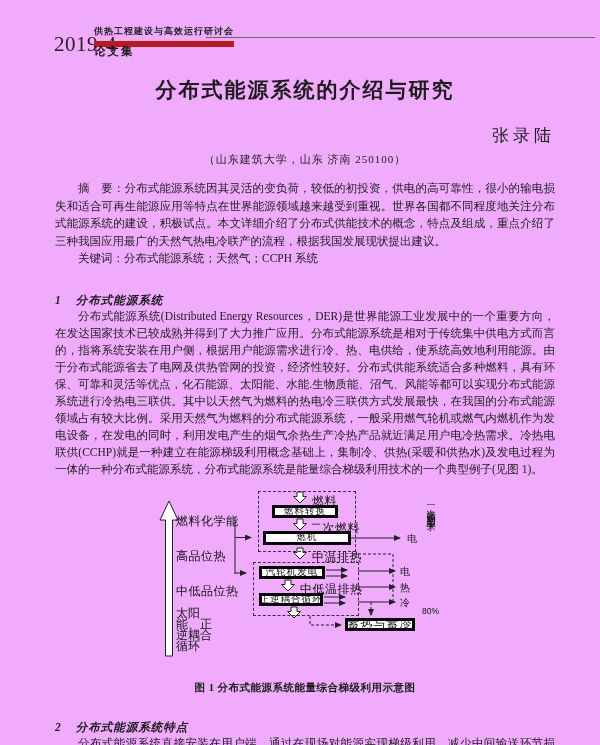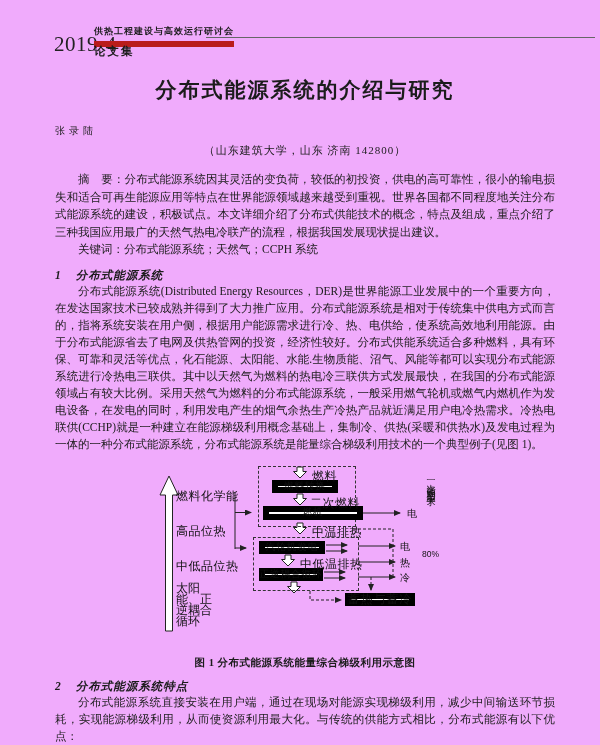--- a/index.html
+++ b/index.html
@@ -6,31 +6,31 @@
   html,body { background:#e9e9e9; }
   .page { position:relative; width:600px; height:745px; background:#f0abfc;
           overflow:hidden; font-family:"Liberation Serif","DejaVu Serif",serif; color:#1c1c1c; }
   .issue { position:absolute; left:54px; top:32px; font-size:21px; letter-spacing:.5px; color:#222; }
   .conf  { position:absolute; left:94px; top:25px; font-size:9px; font-weight:bold;
            letter-spacing:1px; padding-bottom:3px; border-bottom:6px solid #b91c1c; }
   .rule  { position:absolute; left:206px; top:37px; width:389px; border-top:1px solid #666; }
   .proc  { position:absolute; left:94px; top:44px; font-size:11.5px; font-weight:bold; letter-spacing:2px; }
   .content { position:absolute; left:55px; top:0; width:500px; }
   .title  { margin-top:76px; text-align:center; font-size:21px; font-weight:600; letter-spacing:2px; }
-  .author { margin-top:20px; text-align:left; font-size:10px; letter-spacing:4px; }
+  .author { margin-top:20px; text-align:right; font-size:17px; letter-spacing:4px; }
   .affil  { margin-top:5px; text-align:center; font-size:11px; letter-spacing:1px; }
   .abstract { margin-top:13px; font-size:11.5px; line-height:17.5px; text-align:justify; text-indent:2em; }
   .keywords { font-size:11.5px; line-height:17.5px; text-indent:2em; }
-  .sec-heading { margin-top:9px; font-size:11.5px; font-weight:bold; font-style:italic; letter-spacing:1px; }
+  .sec-heading { margin-top:25px; font-size:11.5px; font-weight:bold; font-style:italic; letter-spacing:1px; }
   .sec-heading .num { margin-right:14px; }
   .para { font-size:11.5px; line-height:17px; text-align:justify; text-indent:2em; }
   .figure { position:relative; width:320px; height:186px; margin:8px 0 0 95px;
             font-family:"Liberation Sans","DejaVu Sans",sans-serif; }
   .figure svg { position:absolute; left:0; top:0; }
-  .fbox { position:absolute; border:6px solid #000000; background:#fff; display:flex; align-items:center;
+  .fbox { position:absolute; border:3px solid #000000; background:#fff; display:flex; align-items:center;
           justify-content:center; font-size:9.5px; letter-spacing:1px; color:#111; white-space:nowrap; }
   .dashedbox { position:absolute; border:1px dashed #333; }
   .flabel { position:absolute; font-size:12px; color:#111; letter-spacing:.5px; white-space:nowrap; }
   .flabel.wrap { white-space:normal; line-height:11px; letter-spacing:0; }
   .vnote { position:absolute; writing-mode:vertical-rl; font-size:9px; letter-spacing:2px; color:#111; }
   .pct { position:absolute; font-size:8.5px; color:#111; }
   .fcap { margin-top:9px; text-align:center; font-size:10.5px; font-weight:bold; letter-spacing:.5px; }
 </style>
 </head>
 <body>
@@ -38,21 +38,21 @@
 <div class="page">
 
   <div class="issue">2019·4</div>
   <div class="conf">供热工程建设与高效运行研讨会</div>
   <div class="rule"></div>
   <div class="proc">论文集</div>
 
   <div class="content">
     <div class="title">分布式能源系统的介绍与研究</div>
     <div class="author">张录陆</div>
-    <div class="affil">（山东建筑大学，山东 济南 142800）</div>
+    <div class="affil">（山东建筑大学，山东 济南 250100）</div>
 
     <p class="abstract"><span>摘　要：</span><span>分布式能源系统因其灵活的变负荷，较低的初投资，供电的高可靠性，很小的输电损失和适合可再生能源应用等特点在世界能源领域越来越受到重视。世界各国都不同程度地关注分布式能源系统的建设，积极试点。本文详细介绍了分布式供能技术的概念，特点及组成，重点介绍了三种我国应用最广的天然气热电冷联产的流程，根据我国发展现状提出建议。</span></p>
     <p class="keywords"><span>关键词：</span><span>分布式能源系统；天然气；CCPH 系统</span></p>
 
     <div class="sec-heading"><span class="num">1</span><span>分布式能源系统</span></div>
     <p class="para">分布式能源系统(Distributed Energy Resources，DER)是世界能源工业发展中的一个重要方向，在发达国家技术已较成熟并得到了大力推广应用。分布式能源系统是相对于传统集中供电方式而言的，指将系统安装在用户侧，根据用户能源需求进行冷、热、电供给，使系统高效地利用能源。由于分布式能源省去了电网及供热管网的投资，经济性较好。分布式供能系统适合多种燃料，具有环保、可靠和灵活等优点，化石能源、太阳能、水能.生物质能、沼气、风能等都可以实现分布式能源系统进行冷热电三联供。其中以天然气为燃料的热电冷三联供方式发展最快，在我国的分布式能源领域占有较大比例。采用天然气为燃料的分布式能源系统，一般采用燃气轮机或燃气内燃机作为发电设备，在发电的同时，利用发电产生的烟气余热生产冷热产品就近满足用户电冷热需求。冷热电联供(CCHP)就是一种建立在能源梯级利用概念基础上，集制冷、供热(采暖和供热水)及发电过程为一体的一种分布式能源系统，分布式能源系统是能量综合梯级利用技术的一个典型例子(见图 1)。</p>
 
     <div class="figure">
       <svg width="320" height="186" viewBox="0 0 320 186">
         <defs>
@@ -90,42 +90,42 @@
         <path d="M203,68 L243,68" stroke="#222" fill="none" stroke-dasharray="3,2"></path>
         <path d="M243,68 L243,116" stroke="#222" fill="none" stroke-dasharray="3,2"></path>
         <path d="M221,116 L221,129" stroke="#222" fill="none" stroke-dasharray="3,2" marker-end="url(#mA)"></path>
         <path d="M160,130 L160,139 L191,139" stroke="#222" fill="none" stroke-dasharray="3,2" marker-end="url(#mA)"></path>
       </svg>
 
       <div class="dashedbox" style="left:108px;top:5px;width:98px;height:61px"></div>
       <div class="dashedbox" style="left:103px;top:76px;width:106px;height:54px"></div>
 
       <div class="fbox" style="left:122px;top:19px;width:66px;height:13px">燃料转换</div>
-      <div class="fbox" style="left:113px;top:45px;width:100px;height:14px">燃机</div>
+      <div class="fbox" style="left:113px;top:45px;width:88px;height:14px">燃机</div>
       <div class="fbox" style="left:109px;top:80px;width:66px;height:13px">汽轮机发电</div>
       <div class="fbox" style="left:109px;top:107px;width:64px;height:13px">正逆耦合循环</div>
       <div class="fbox" style="left:195px;top:132px;width:70px;height:13px;font-size:12px">蓄热与蓄冷</div>
 
       <span class="flabel" style="left:162px;top:7px">燃料</span>
       <span class="flabel" style="left:160px;top:34px">二次燃料</span>
       <span class="flabel" style="left:162px;top:63px">中温排热</span>
       <span class="flabel" style="left:150px;top:95px">中低温排热</span>
 
       <span class="flabel" style="left:257px;top:46px;font-size:10px">电</span>
       <span class="flabel" style="left:250px;top:79px;font-size:10px">电</span>
       <span class="flabel" style="left:250px;top:95px;font-size:10px">热</span>
       <span class="flabel" style="left:250px;top:110px;font-size:10px">冷</span>
 
       <span class="flabel" style="left:26px;top:27px">燃料化学能</span>
       <span class="flabel" style="left:26px;top:62px">高品位热</span>
       <span class="flabel" style="left:26px;top:97px">中低品位热</span>
       <span class="flabel wrap" style="left:26px;top:122px;width:44px">太阳能、正逆耦合循环</span>
 
       <span class="vnote" style="left:274px;top:14px;height:88px">一次能源利用率大于</span>
-      <span class="pct" style="left:272px;top:88px">80%</span>
+      <span class="pct" style="left:272px;top:120px">80%</span>
     </div>
 
     <div class="fcap">图 1 分布式能源系统能量综合梯级利用示意图</div>
 
     <div class="sec-heading"><span class="num">2</span><span>分布式能源系统特点</span></div>
     <p class="para">分布式能源系统直接安装在用户端，通过在现场对能源实现梯级利用，减少中间输送环节损耗，实现能源梯级利用，从而使资源利用最大化。与传统的供能方式相比，分布式能源有以下优点：</p>
 
   </div>
 </div>
 

